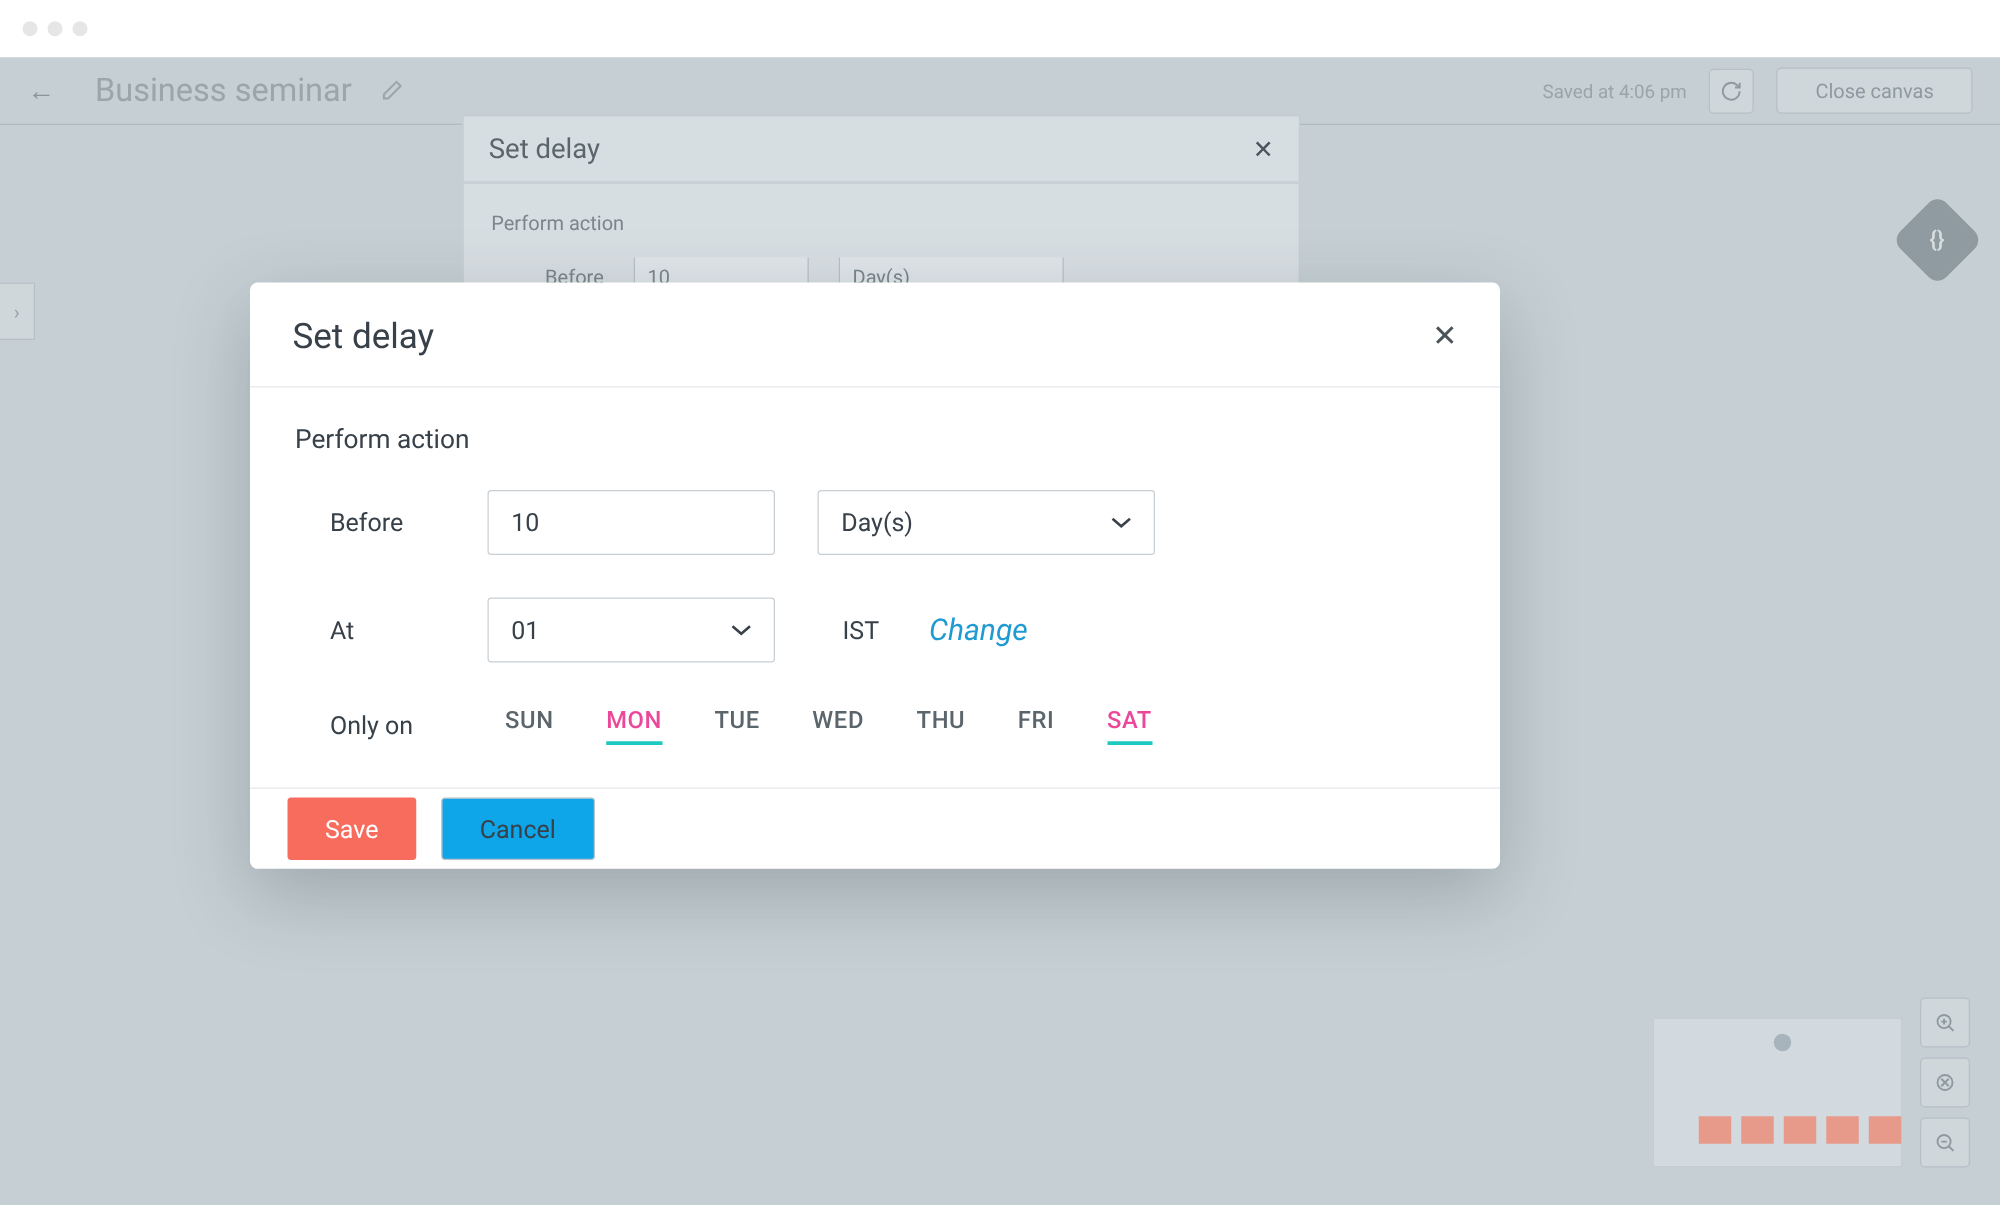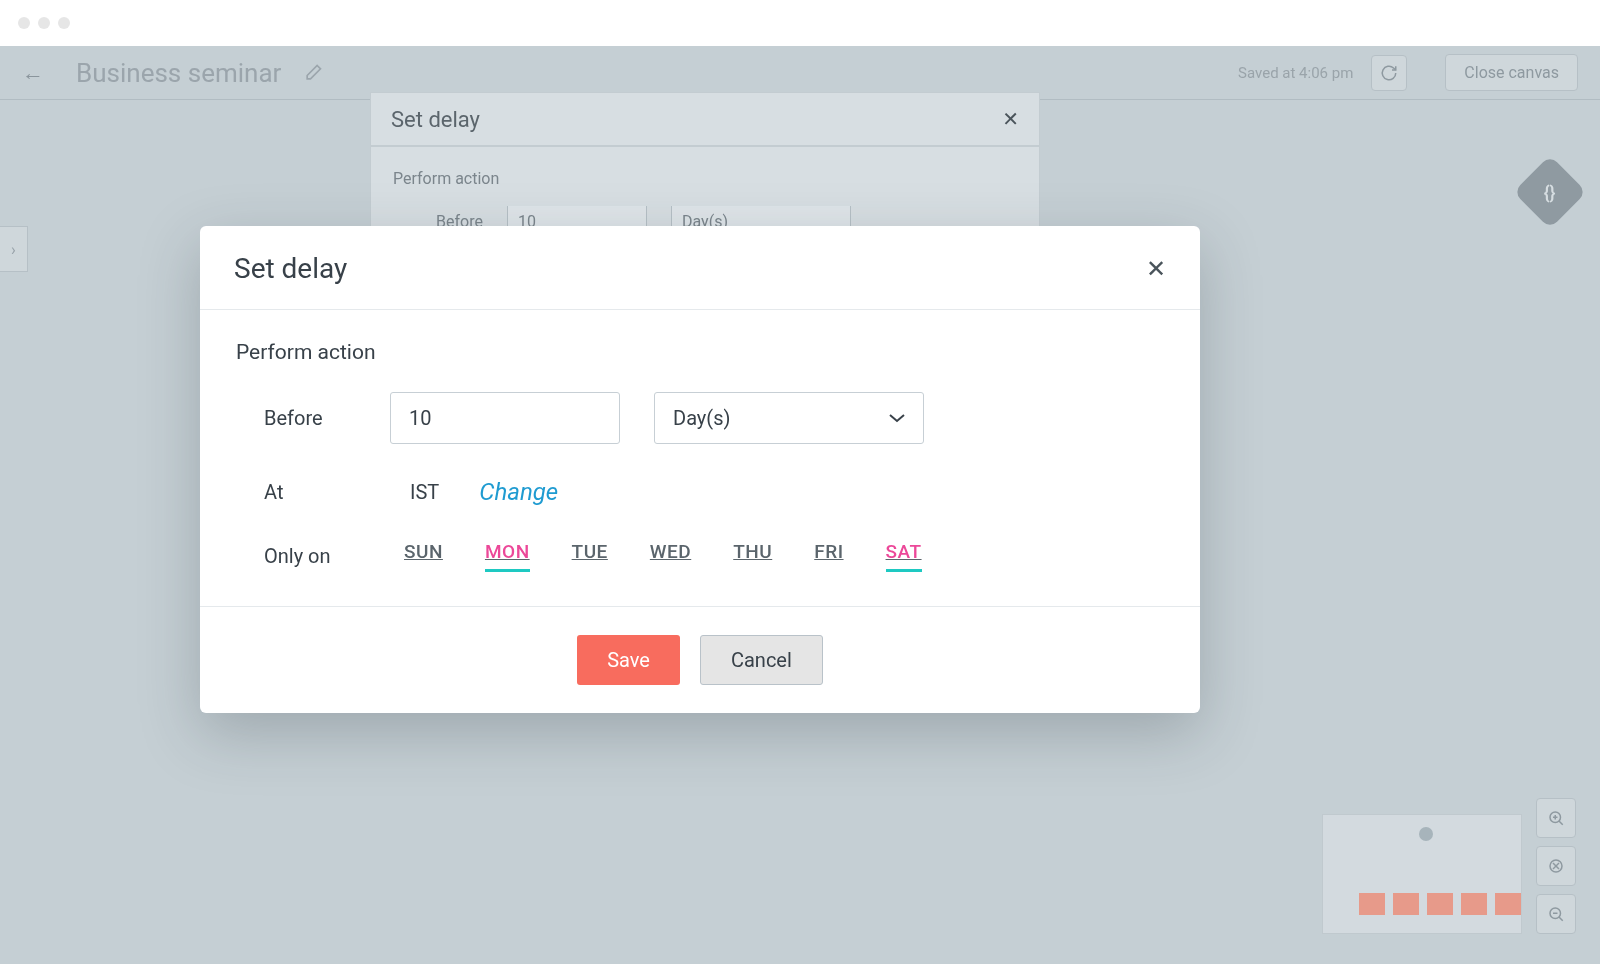--- a/index.html
+++ b/index.html
@@ -93,26 +93,25 @@
     border: 1px solid #b6c0c6;
     border-radius: 4px;
     display: flex; align-items: center; justify-content: center;
     color: #8e99a0;
     background: #cfd7db;
     cursor: pointer;
   }
   .close-canvas-btn {
     border: 1px solid #b6c0c6;
     border-radius: 4px;
-    padding: 8px 18px;
+    padding: 8px 30px;
     color: #8e99a0;
     background: #cfd7db;
     font-size: 16px;
     cursor: pointer;
-    margin-left: 20px;
   }
 
   
   .bg-panel {
     position: absolute;
     left: 370px; top: 100px;
     width: 670px;
     background: #d7dee2;
     border: 1px solid #c3ccd1;
     padding: 22px 22px 30px 22px;
@@ -229,37 +228,37 @@
   .input { width: 230px; }
   .select { width: 270px; cursor:pointer; }
   .chev { font-size:18px; color:#384149; }
   .tz { font-size:20px; color:#384149; margin-left:20px; }
   .change-link { color:#1f9bd1; cursor:pointer; font-size:24px; margin-left:6px;font-style:italic; }
 
   .days-row { display:flex; align-items:center; gap: 48px; }
   .days-row .row-label { padding-left:28px; }
   .days {
     display:flex; gap: 42px;
-    font-size:19px; font-weight:500; color:#5b656c;text-decoration:underline;
+    font-size:19px; font-weight:500; color:#5b656c;
   }
   .day { cursor:pointer; padding-bottom:6px; border-bottom:3px solid transparent; letter-spacing:0.5px; }
   .day.active { border-bottom-color:#1ec9c2; color:#ec4899; }
 
   .modal-footer {
     border-top:1px solid #e5e9ec;
-    padding: 28px 30px;
-    display:flex; justify-content:center; gap:20px;
+    padding: 7px 30px;
+    display:flex; justify-content:flex-start; gap:20px;
   }
   .btn {
     height:50px; padding:0 30px; border-radius:3px;
     font-size:20px; display:flex;align-items:center;justify-content:center;
     cursor:pointer;
   }
   .btn-primary { background:#f86c5e; color:#fff; border:none; }
-  .btn-secondary { background:#e5e5e5; color:#384149; border:1px solid #b9c2c9; }
+  .btn-secondary { background:#0ea5e9; color:#384149; border:1px solid #b9c2c9; }
 
   svg { display:block; }
 </style>
 </head>
 <body>
 
 <div class="chrome">
   <div class="dot"></div>
   <div class="dot"></div>
   <div class="dot"></div>
@@ -362,20 +361,28 @@
           <span class="chev">
             <svg width="16" height="10" viewBox="0 0 16 10" fill="none" stroke="currentColor" stroke-width="2">
                 <polyline points="1 2 8 8 15 2"></polyline>
               </svg>
           </span>
         </div>
       </div>
 
       <div class="row">
         <div class="row-label">At</div>
+        <div class="select" style="width:230px">
+          <span>01</span>
+          <span class="chev">
+            <svg width="16" height="10" viewBox="0 0 16 10" fill="none" stroke="currentColor" stroke-width="2">
+                <polyline points="1 2 8 8 15 2"></polyline>
+              </svg>
+          </span>
+        </div>
         <span class="tz">IST</span>
         <span class="change-link">Change</span>
       </div>
 
       <div class="days-row">
         <div class="row-label">Only on</div>
         <div class="days" id="days-container">
             <span class="day">SUN</span>
             <span class="day active">MON</span>
             <span class="day">TUE</span>

